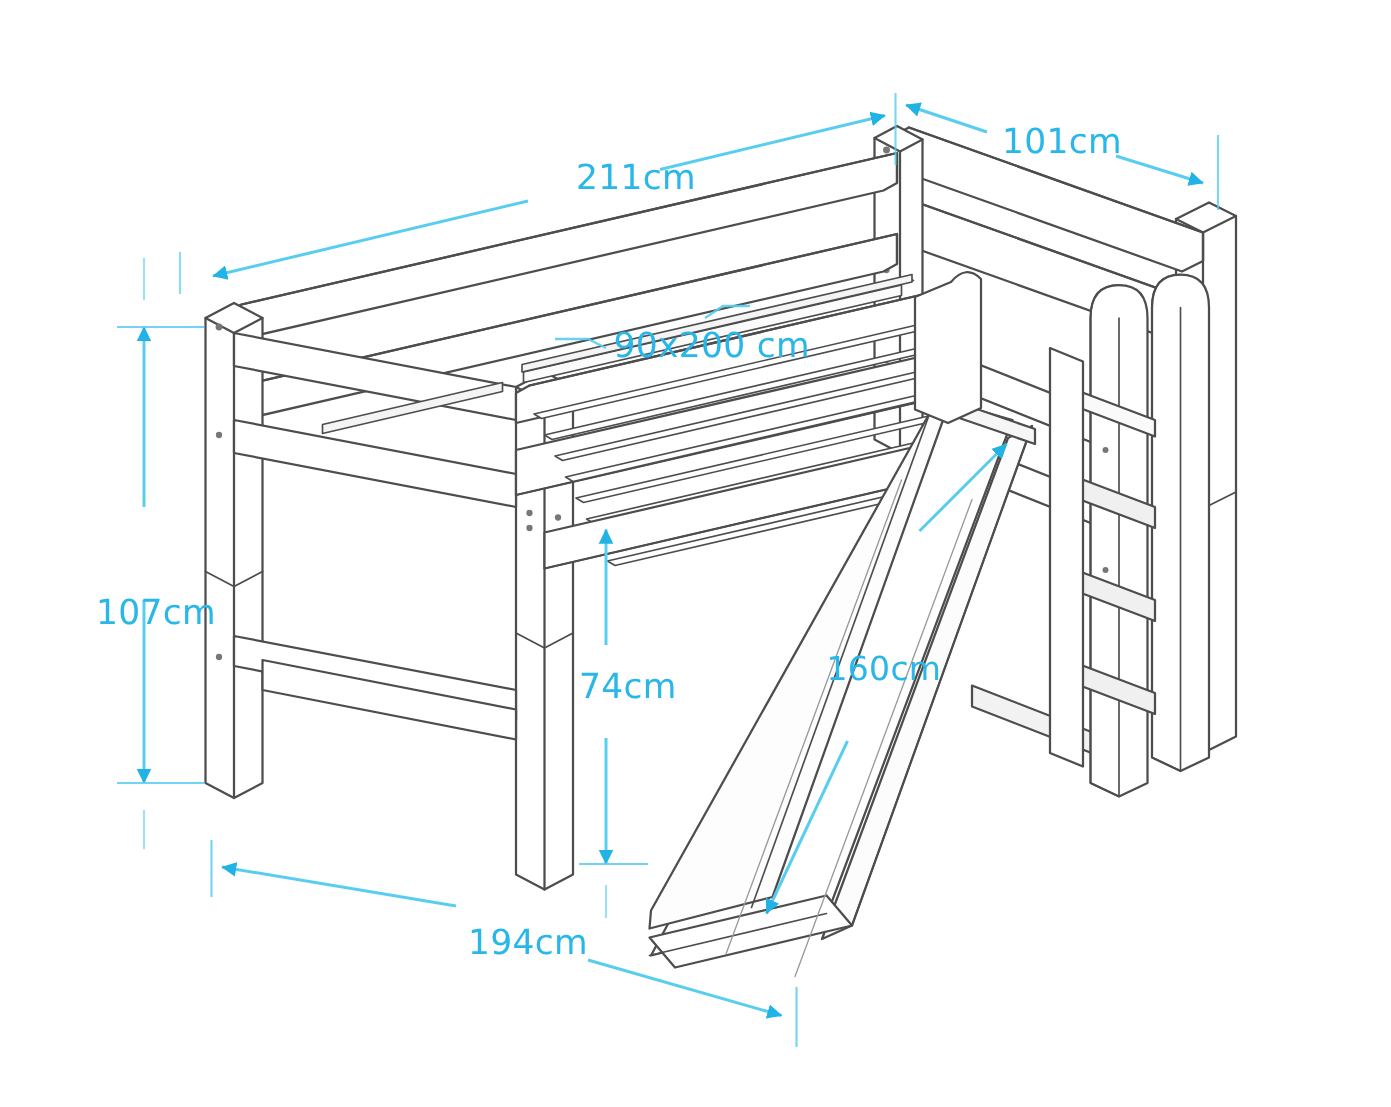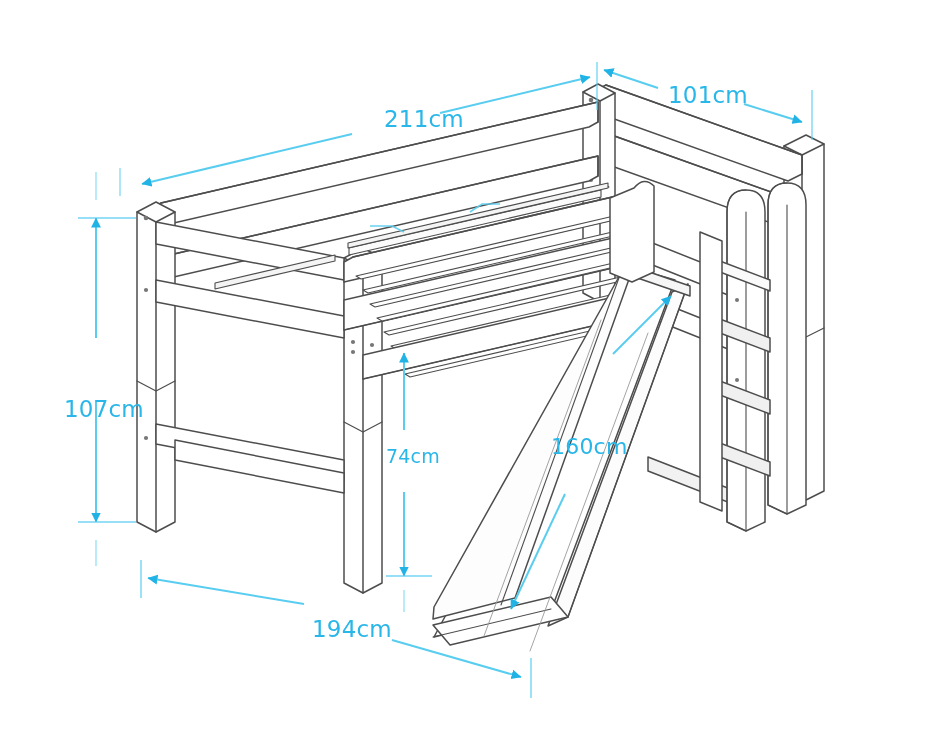--- a/index.html
+++ b/index.html
@@ -26,21 +26,21 @@
     color:#29b6e8;
     font-weight:normal;
     white-space:nowrap;
     letter-spacing:0.2px;
     user-select:none;
   }
   .dim-107{ left:64px;  top:358px; font-size:23px;margin-top:38px; }
   .dim-211{ left:361px; top:106px; font-size:23px;margin-left:23px; }
   .dim-101{ left:668px; top:82px;  font-size:23px; }
   .dim-mat{ left:409px; top:218px; font-size:23px; }
-  .dim-74 { left:386px; top:445px; font-size:19px; }
+  .dim-74 { left:386px; top:445px; font-size:23px; }
   .dim-160{ left:551px; top:434px; font-size:22px; }
   .dim-194{ left:312px; top:616px; font-size:23px; }
 </style>
 </head>
 <body>
 
 <div id="stage">
 
   <svg id="drawing" viewBox="0 0 927 738" xmlns="http://www.w3.org/2000/svg">
 
@@ -269,20 +269,21 @@
 
     </g>
   </svg>
 
   <div class="dim-label dim-107">107cm</div>
 
   <div class="dim-label dim-211">211cm</div>
 
   <div class="dim-label dim-101">101cm</div>
 
+  <div class="dim-label dim-mat">90x200 cm</div>
 
   <div class="dim-label dim-74">74cm</div>
 
   <div class="dim-label dim-160">160cm</div>
 
   <div class="dim-label dim-194">194cm</div>
 
 </div>
 
 </body></html>

